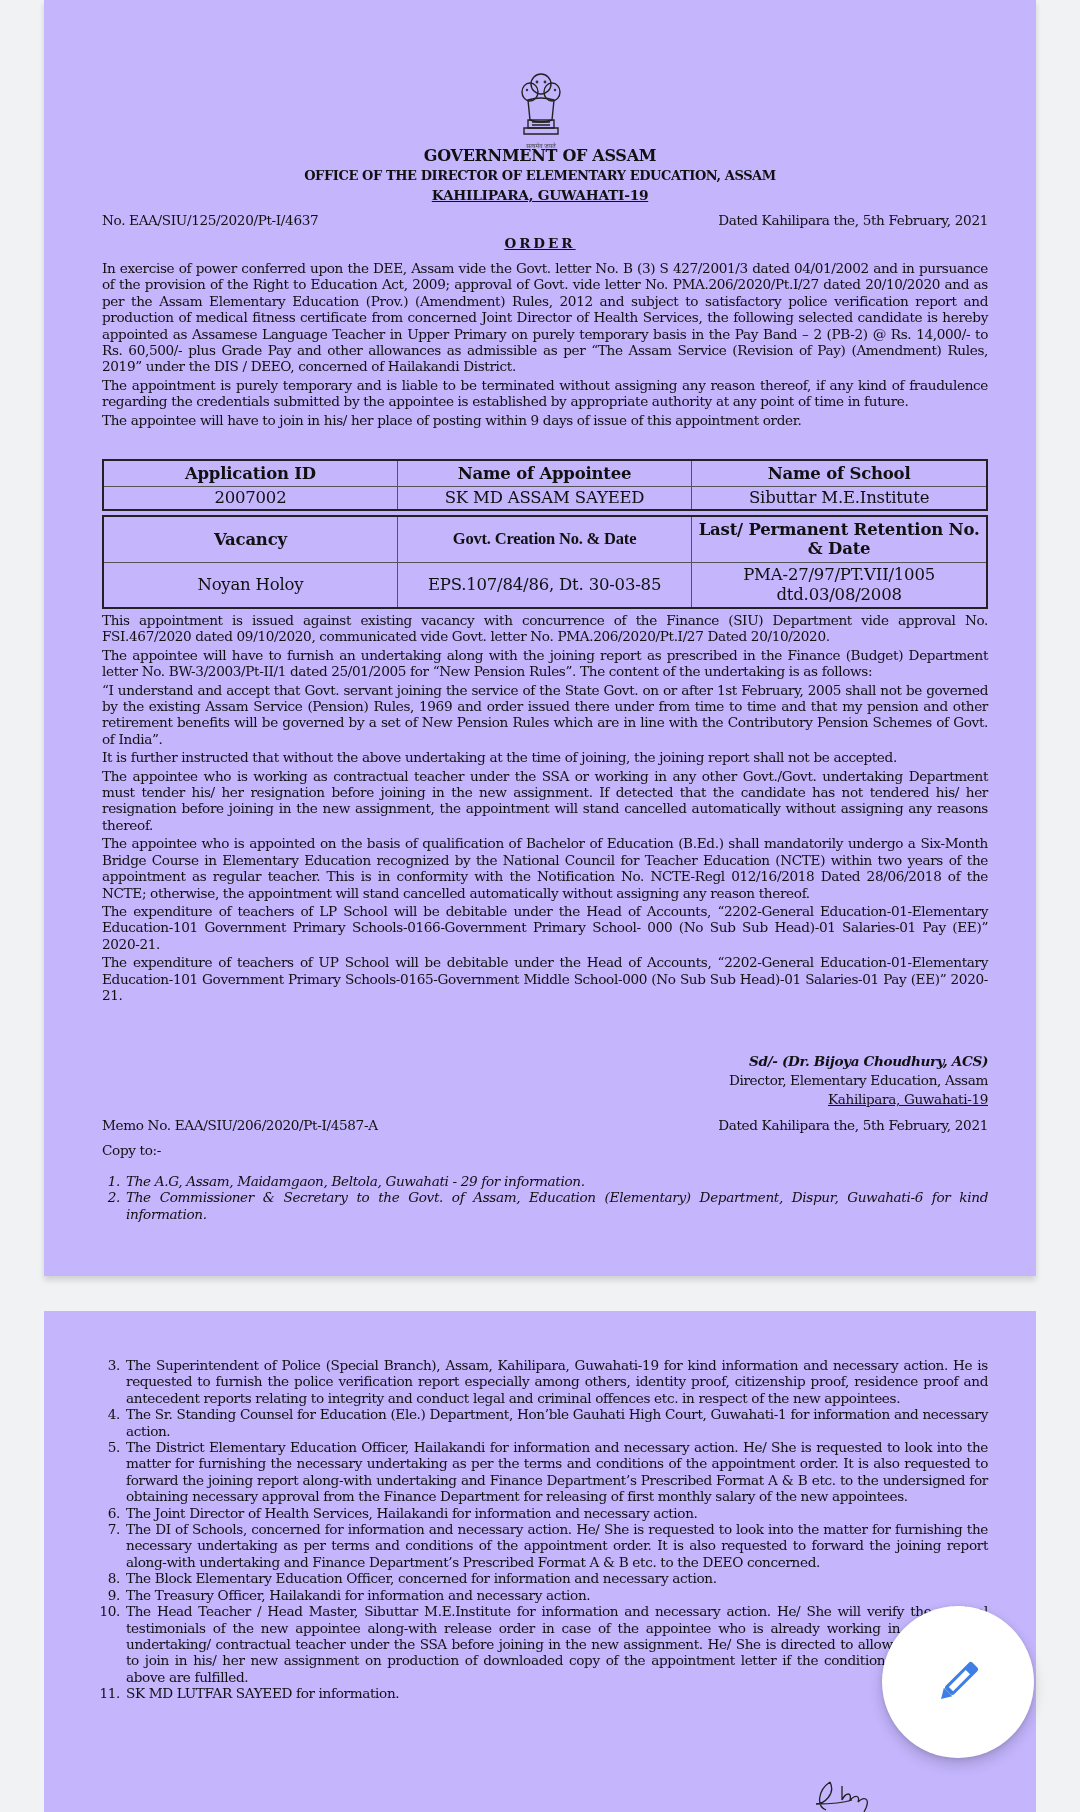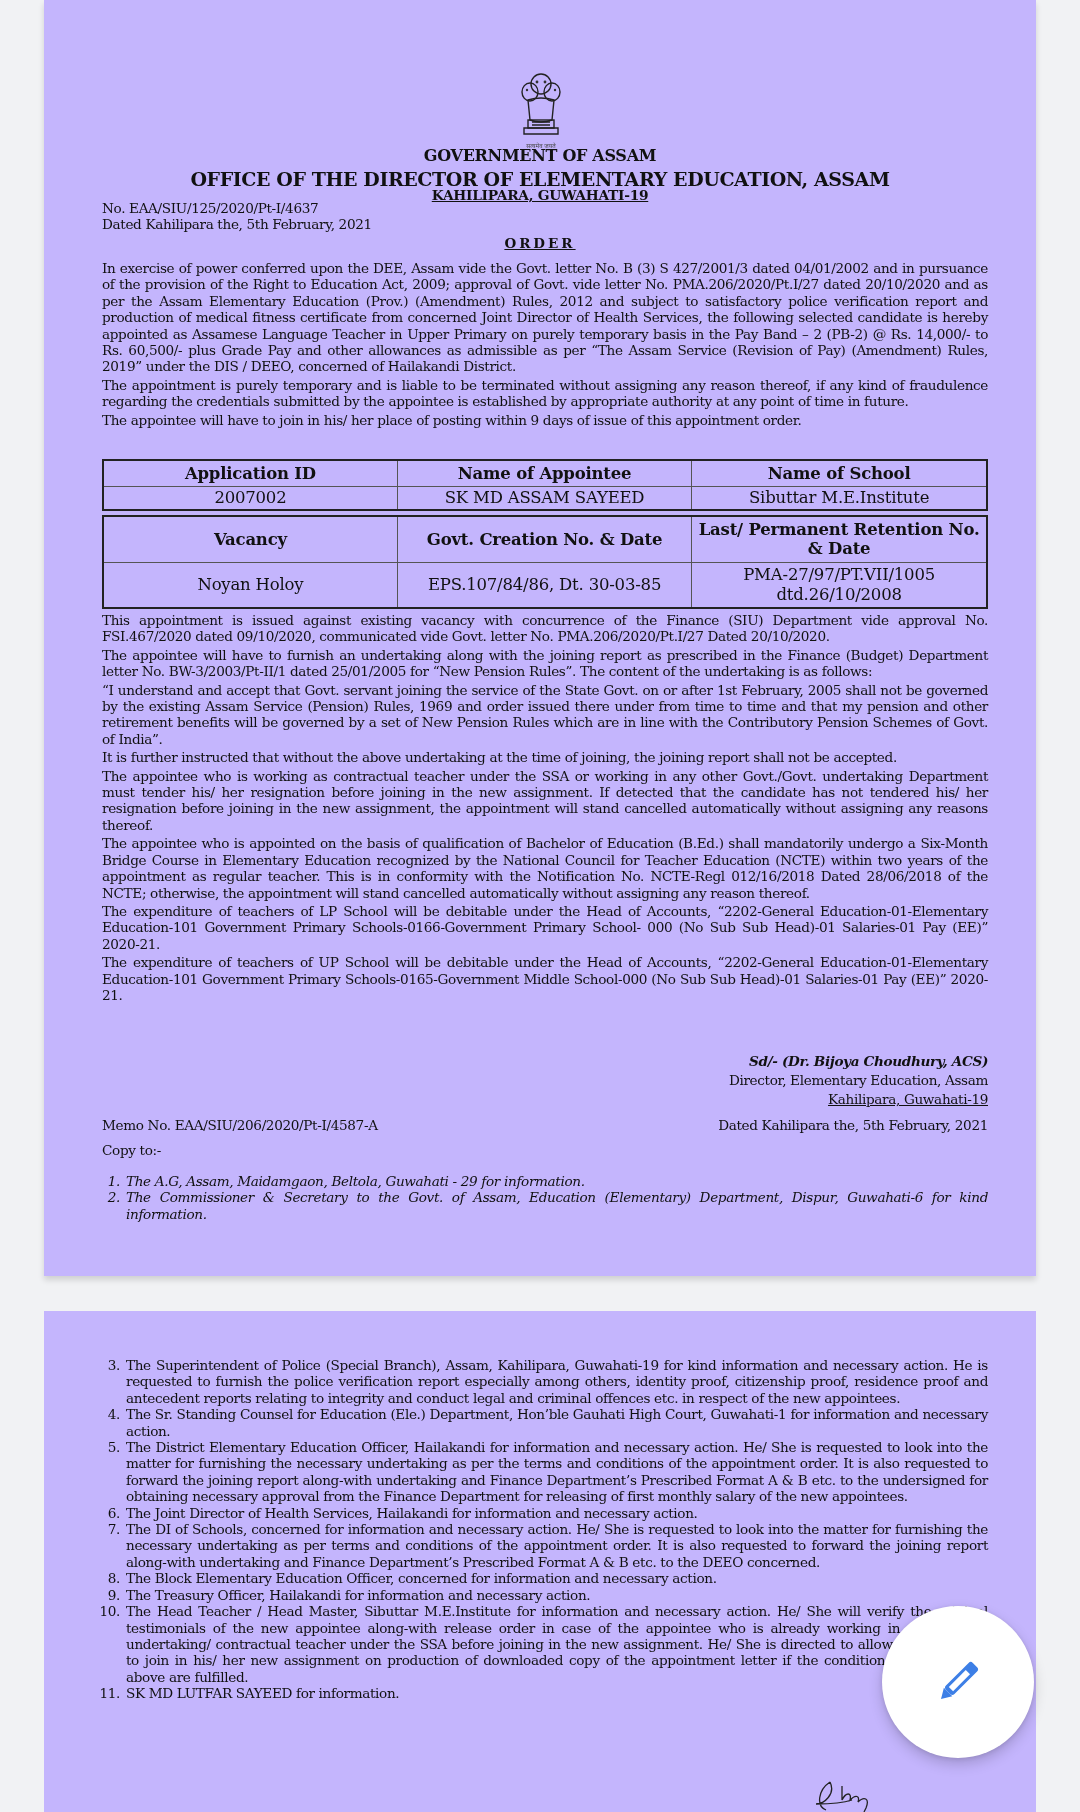--- a/index.html
+++ b/index.html
@@ -14,21 +14,21 @@
   }
   #page1 { top: 0; height: 1276px; box-shadow: 0 4px 6px rgba(0,0,0,0.14); }
   #page2 { top: 1311px; height: 501px; }
   .content {
     position: absolute; left: 58px; width: 886px;
     font-size: 13.6px; line-height: 16.4px;
     letter-spacing: -0.35px; text-align: justify;
   }
   .emblem { position: absolute; left: 462px; top: 70px; width: 70px; height: 84px; }
   .h1 { position: absolute; left: 0; width: 992px; top: 146px; text-align: center; font-weight: bold; font-size: 16px; letter-spacing: -0.3px; }
-  .h2 { position: absolute; left: 0; width: 992px; top: 168px; text-align: center; font-weight: bold; font-size: 19px; letter-spacing: -0.4px; }
+  .h2 { position: absolute; left: 0; width: 992px; top: 168px; text-align: center; font-weight: bold; font-size: 13px; letter-spacing: -0.4px; }
   .h3 { position: absolute; left: 0; width: 992px; top: 187px; text-align: center; font-weight: bold; font-size: 13.8px; text-decoration: underline; letter-spacing: -0.3px; }
   .row-lr { position: absolute; left: 58px; width: 886px; display: flex; justify-content: space-between; font-size: 13.6px; letter-spacing: -0.35px; }
   .order-title { position: absolute; left: 0; width: 992px; top: 235px; text-align: center; font-weight: bold; font-size: 13.5px; letter-spacing: 3px; text-decoration: underline; }
   p { margin: 0 0 2px 0; }
   table.grid { border-collapse: collapse; width: 886px; font-size: 16.5px; letter-spacing: -0.2px; }
   table.grid td { border: 1.5px solid #555; text-align: center; padding: 0 4px; }
   table.grid { border: 2.5px solid #222; }
   table.grid .hd { font-weight: bold; }
   .sig { position: absolute; right: 48px; text-align: right; font-size: 13.6px; letter-spacing: -0.35px; line-height: 19px; }
   .sig .name { font-weight: bold; font-style: italic; }
@@ -63,21 +63,21 @@
       <circle cx="21" cy="20" r="1.2"></circle>
         <circle cx="49" cy="20" r="1.2"></circle>
     </g>
     <text x="35" y="78" font-size="6" text-anchor="middle" fill="#444">सत्यमेव जयते</text>
   </svg>
 
   <div class="h1">GOVERNMENT OF ASSAM</div>
   <div class="h2">OFFICE OF THE DIRECTOR OF ELEMENTARY EDUCATION, ASSAM</div>
   <div class="h3">KAHILIPARA, GUWAHATI-19</div>
 
-  <div class="row-lr" style="top:200px;flex-direction:column;">
+  <div class="row-lr" style="top:212px;">
     <span>No. EAA/SIU/125/2020/Pt-I/4637</span>
     <span>Dated Kahilipara the, 5th February, 2021</span>
   </div>
 
   <div class="order-title">ORDER</div>
 
   <div class="content" style="top:260px;">
     <p>In exercise of power conferred upon the DEE, Assam vide the Govt. letter No. B (3) S 427/2001/3 dated 04/01/2002 and in pursuance of the provision of the Right to Education Act, 2009; approval of Govt. vide letter No. PMA.206/2020/Pt.I/27 dated 20/10/2020 and as per the Assam Elementary Education (Prov.) (Amendment) Rules, 2012 and subject to satisfactory police verification report and production of medical fitness certificate from concerned Joint Director of Health Services, the following selected candidate is hereby appointed as Assamese Language Teacher in Upper Primary on purely temporary basis in the Pay Band – 2 (PB-2) @ Rs. 14,000/- to Rs. 60,500/- plus Grade Pay and other allowances as admissible as per “The Assam Service (Revision of Pay) (Amendment) Rules, 2019” under the DIS / DEEO, concerned of Hailakandi District.</p>
     <p>The appointment is purely temporary and is liable to be terminated without assigning any reason thereof, if any kind of fraudulence regarding the credentials submitted by the appointee is established by appropriate authority at any point of time in future.</p>
     <p>The appointee will have to join in his/ her place of posting within 9 days of issue of this appointment order.</p>
@@ -98,27 +98,27 @@
       </tr>
     </tbody>
       </table>
   </div>
 
   <div style="position:absolute; left:58px; top:515px;border-radius:9px;">
     <table class="grid">
       <tbody>
           <tr style="height:46px;">
         <td class="hd" style="width:33.3%;">Vacancy</td>
-        <td class="hd" style="width:33.3%;">Govt. Creation No. &amp; Date</td>
+        <td class="hd" style="width:33.3%;font-family:Liberation Serif, serif;">Govt. Creation No. &amp; Date</td>
         <td class="hd" style="line-height:19px;">Last/ Permanent Retention No. &amp; Date</td>
       </tr>
       <tr style="height:46px;">
         <td>Noyan Holoy</td>
         <td>EPS.107/84/86, Dt. 30-03-85</td>
-        <td style="line-height:20px; padding:0 30px;">PMA-27/97/PT.VII/1005 dtd.26/10/2008</td>
+        <td style="line-height:20px; padding:0 30px;">PMA-27/97/PT.VII/1005 dtd.03/08/2008</td>
       </tr>
     </tbody>
       </table>
   </div>
 
   <div class="content" style="top:612px;">
     <p>This appointment is issued against existing vacancy with concurrence of the Finance (SIU) Department vide approval No. FSI.467/2020 dated 09/10/2020, communicated vide Govt. letter No. PMA.206/2020/Pt.I/27 Dated 20/10/2020.</p>
     <p>The appointee will have to furnish an undertaking along with the joining report as prescribed in the Finance (Budget) Department letter No. BW-3/2003/Pt-II/1 dated 25/01/2005 for “New Pension Rules”. The content of the undertaking is as follows:</p>
     <p>“I understand and accept that Govt. servant joining the service of the State Govt. on or after 1st February, 2005 shall not be governed by the existing Assam Service (Pension) Rules, 1969 and order issued there under from time to time and that my pension and other retirement benefits will be governed by a set of New Pension Rules which are in line with the Contributory Pension Schemes of Govt. of India”.</p>
     <p>It is further instructed that without the above undertaking at the time of joining, the joining report shall not be accepted.</p>

